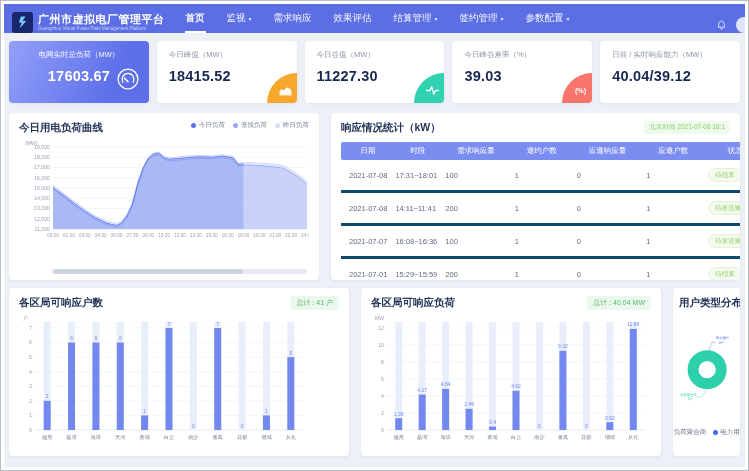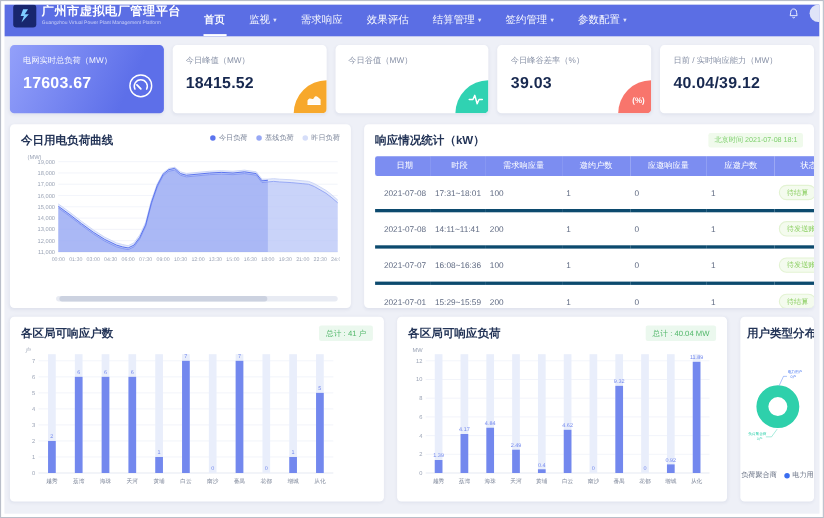--- a/index.html
+++ b/index.html
@@ -1,21 +1,21 @@
 <!DOCTYPE html>
 <html><head>
 <meta charset="utf-8">
 <style>
   html,body{margin:0;padding:0;}
   body{width:749px;height:471px;font-family:"Liberation Sans","DejaVu Sans",sans-serif;background:#fff;overflow:hidden;}
   .frame{position:relative;width:749px;height:471px;border:1px solid #b9bec9;background:#fff;box-sizing:border-box;}
   .app{position:absolute;left:3px;top:3px;right:3px;bottom:3px;background:#eef0f7;overflow:hidden;}
 
   
-  .navbar{height:29px;background:#5b6ee4;display:flex;align-items:flex-start;padding:0 0 0 8px;color:#fff;position:relative;overflow:hidden;}
+  .navbar{height:29px;background:#5b6ee4;display:flex;align-items:flex-end;padding:0 0 0 8px;color:#fff;position:relative;overflow:hidden;}
   .logo{display:flex;align-items:center;gap:5px;}
   .logo-box{width:21px;height:21px;background:#18266e;border-radius:3px;display:flex;align-items:center;justify-content:center;flex:0 0 auto;}
   .logo-title{font-size:11px;font-weight:bold;letter-spacing:0.5px;line-height:1;white-space:nowrap;}
   .logo-sub{font-size:4.5px;color:rgba(255,255,255,0.65);margin-top:2px;line-height:1;white-space:nowrap;}
   .nav-items{display:flex;align-items:stretch;height:29px;margin-left:10px;}
   .nav-item{display:flex;align-items:center;padding:0 11px;font-size:9.5px;color:rgba(255,255,255,0.95);position:relative;cursor:pointer;white-space:nowrap;}
   .nav-item.active{font-weight:bold;}
   .nav-item.active::after{content:'';position:absolute;left:10px;right:10px;bottom:0;height:2px;background:#fff;}
   .caret{font-size:6px;margin-left:3px;opacity:.85;}
   .nav-right{margin-left:auto;display:flex;align-items:center;gap:9px;padding-right:2px;}
@@ -26,21 +26,21 @@
   .row{display:flex;gap:12px;}
   .mid{margin-top:10px;}
   .bottom{margin-top:8px;}
   .card{background:#fff;border-radius:4px;box-shadow:0 1px 3px rgba(40,60,120,.07);box-sizing:border-box;position:relative;}
 
   
   .kpi-row{display:flex;gap:8px;}
   .kpi-card{position:relative;flex:1;height:62px;background:#fff;border-radius:4px;box-shadow:0 1px 3px rgba(40,60,120,.07);padding:9px 12px;box-sizing:border-box;overflow:hidden;}
   .kpi-label{font-size:7.5px;color:#8a93a8;white-space:nowrap;}
   .kpi-value{font-size:14.5px;font-weight:bold;color:#17284f;margin-top:8px;letter-spacing:.2px;}
-  .kpi-primary{background:linear-gradient(115deg,#93a0fa 0%,#5d6fe9 75%);}
+  .kpi-primary{background:linear-gradient(115deg,#93a0fa 0%,#5d6fe9 75%);text-align:center;}
   .kpi-primary .kpi-label{color:rgba(255,255,255,.92);}
   .kpi-primary .kpi-value{color:#fff;}
   .kpi-ring{position:absolute;right:10px;bottom:9px;}
   .kpi-corner{position:absolute;right:0;bottom:0;width:30px;height:30px;border-top-left-radius:100%;display:flex;align-items:flex-end;justify-content:flex-end;padding:0 3px 4px 0;box-sizing:border-box;}
 
   
   .chart-card{width:310px;height:167px;padding:8px 10px;}
   .card-head{display:flex;align-items:flex-start;justify-content:space-between;}
   .card-title{font-size:10.5px;font-weight:bold;color:#233457;white-space:nowrap;}
   .legend{display:flex;gap:8px;align-items:center;}
@@ -146,20 +146,21 @@
     <div class="kpi-value">18415.52</div>
             <div class="kpi-corner" style="background:#f7a82c">
       <svg viewBox="0 0 20 20" width="17" height="17">
                 <path d="M3,15 L3,11 C6,6 8,12 10,8 C12,5 14,7 17,10 L17,15 Z" fill="#fff" opacity="0.95"></path>
                 <line x1="3" y1="15.2" x2="17" y2="15.2" stroke="#fff" stroke-width="1.1"></line>
               </svg>
             </div>
           </div>
           <div class="kpi-card">
             <div class="kpi-label">今日谷值（MW）</div>
+    <div class="kpi-value">11227.30</div>
             <div class="kpi-corner" style="background:#30d2b2">
       <svg viewBox="0 0 20 20" width="17" height="17">
                 <polyline points="3,10 7,10 9,5.5 11.5,14.5 13.5,10 17,10" fill="none" stroke="#fff" stroke-width="1.6" stroke-linejoin="round" stroke-linecap="round"></polyline>
               </svg>
             </div>
           </div>
           <div class="kpi-card">
             <div class="kpi-label">今日峰谷差率（%）</div>
     <div class="kpi-value">39.03</div>
             <div class="kpi-corner" style="background:#f8756c">

